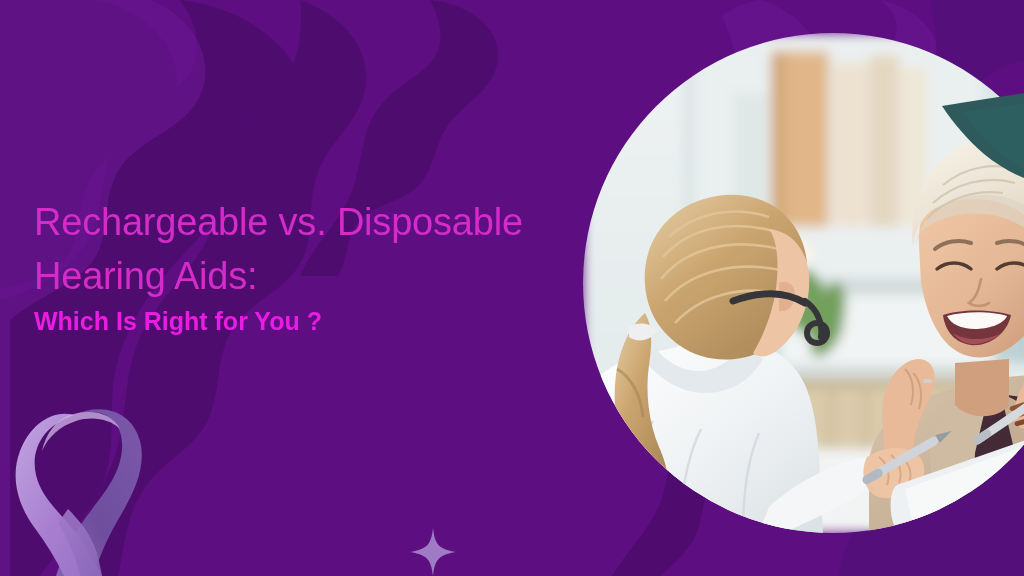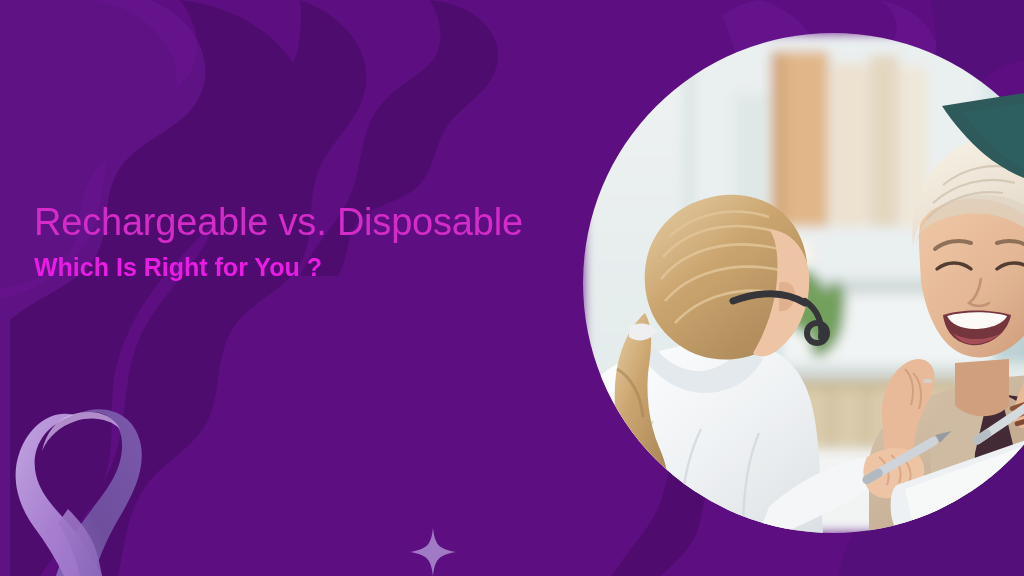--- a/index.html
+++ b/index.html
@@ -195,20 +195,21 @@
              C48,35 36,46 30,60 C34,42 44,29 58,24 Z" fill="#d0b8e8" opacity="0.75"></path>
   </svg>
 
   <svg class="sparkle" viewBox="0 0 46 48" aria-hidden="true">
     <path d="M23,0 C25,16 28,21 46,24 C28,27 25,32 23,48
              C21,32 18,27 0,24 C18,21 21,16 23,0 Z" fill="#a07ac4"></path>
   </svg>
 
   <div class="headline">
     <span class="hl-line hl-light">Rechargeable vs. Disposable</span>
+    <span class="hl-line hl-light">Hearing Aids:</span>
     <span class="hl-line hl-bold">Which Is Right for You ?</span>
   </div>
 
   <div class="photo-circle">
     <svg viewBox="0 0 500 500" role="img" aria-label="clinic consultation">
       <defs>
         <linearGradient id="wallG" x1="0" y1="0" x2="0" y2="1">
           <stop offset="0%" stop-color="#eef3f4"></stop>
           <stop offset="100%" stop-color="#dde6e6"></stop>
         </linearGradient>

